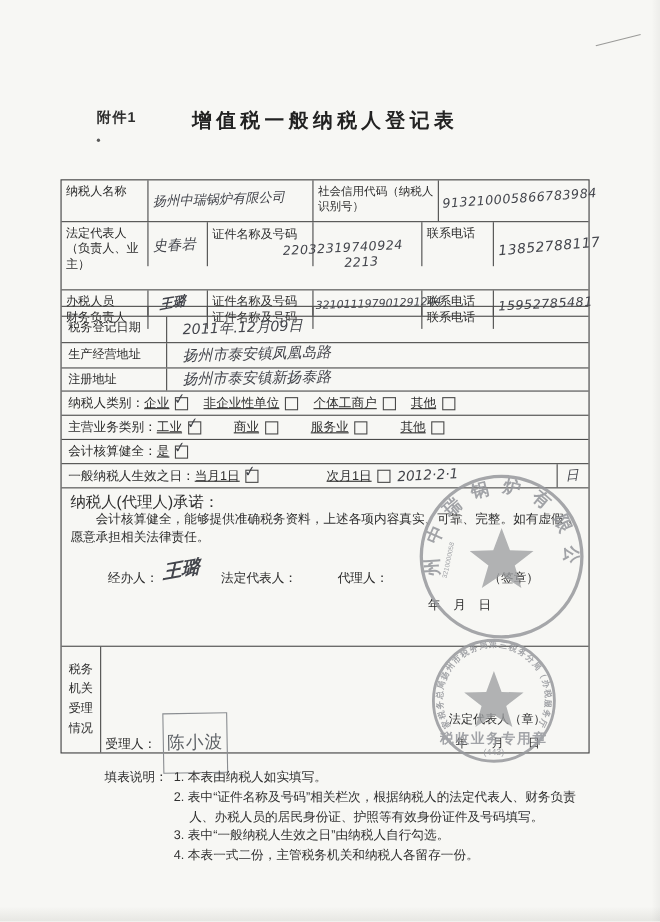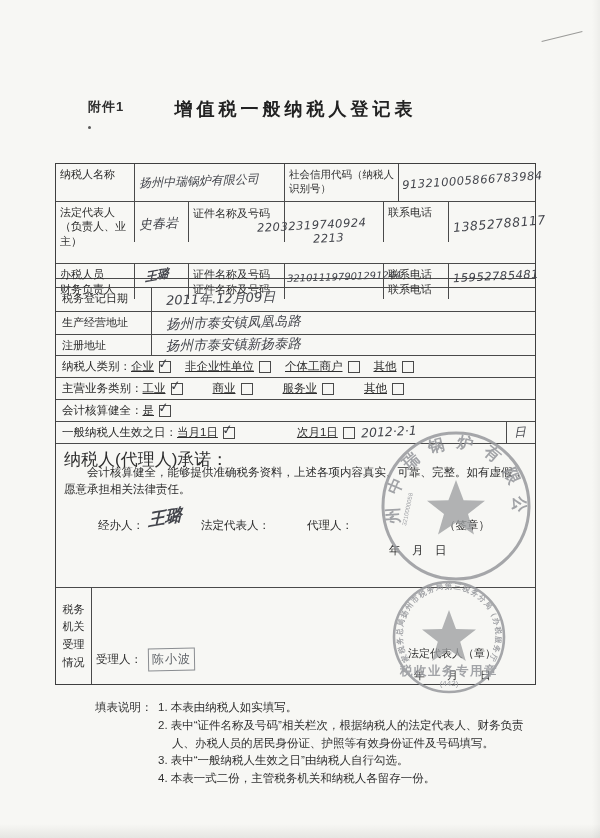--- a/index.html
+++ b/index.html
@@ -46,32 +46,32 @@
   #row9 .opt, #row10 .opt { margin-right:30px; }
   #row11 .opt { margin-right:62px; }
   .box { position:relative; display:inline-block; width:10px; height:10px;
     border:1px solid #4a4a4a; margin-left:5px; background:transparent; }
   .tick { position:absolute; left:-2px; top:-6px; font-size:13px; font-style:italic;
     color:#3f4148; transform:rotate(-8deg); font-weight:bold; }
 
   .vline { position:absolute; top:0; bottom:0; border-left:1px solid #4a4a4a; }
 
   
-  .commit-title { position:absolute; left:8px; top:4px; font-size:17px; }
+  .commit-title { position:absolute; left:8px; top:4px; font-size:14px; }
   .commit-body { position:absolute; left:8px; top:20px; width:462px; font-size:11.5px;
     line-height:1.5; text-indent:2em; }
   .sign-line { position:absolute; top:74px; left:0; width:100%; font-size:11.5px; }
   .sign-item { position:absolute; top:0; }
 
   
   .side-label { position:absolute; left:0; top:0; bottom:0; width:35px;
     border-right:1px solid #4a4a4a; display:flex; align-items:center; justify-content:center; }
   .side-label span { width:24px; font-size:11px; line-height:1.6; text-align:center; }
   .name-seal { display:inline-block; border:1px solid #8a8d91; color:#5d6166;
-    font-size:12px; letter-spacing:1px; padding:2px 3px; transform:rotate(-1deg); margin-left:6px; }
+    font-size:16px; letter-spacing:1px; padding:16px 3px; transform:rotate(-1deg); margin-left:6px; }
 
   
   .stamp { position:absolute; opacity:0.85; }
   .stamp svg text { fill:#93959a; }
   .stamp svg .ring { stroke:#97999d; fill:none; }
   .stamp svg .star { fill:#9b9da0; opacity:0.9; }
 
   
   .notes { position:absolute; left:95px; top:699px; width:450px; font-size:11.5px;
     line-height:1.55; color:#303030; }

